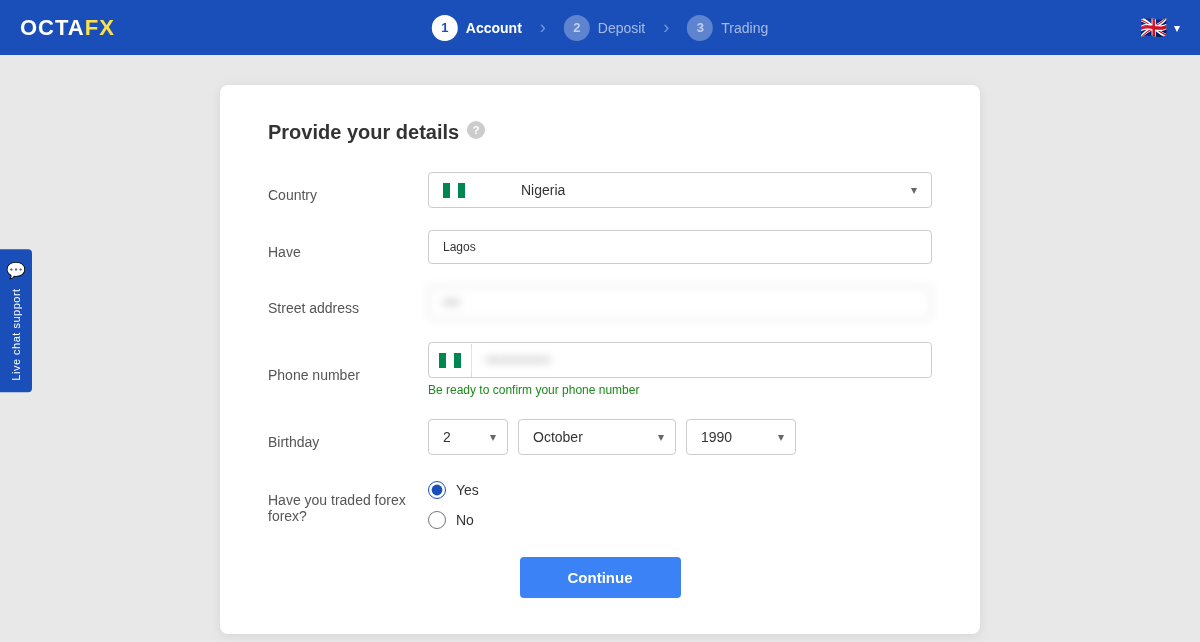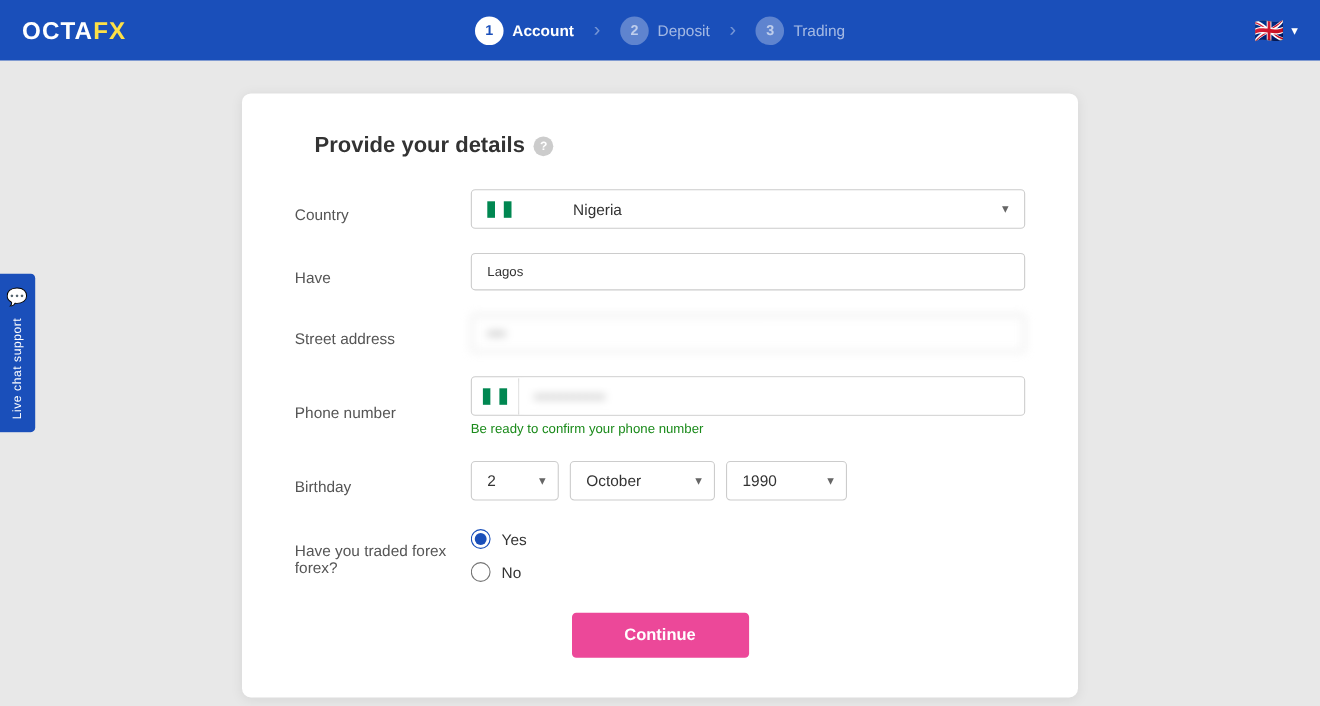--- a/index.html
+++ b/index.html
@@ -128,23 +128,21 @@
       width: 760px;
       box-shadow: 0 2px 12px rgba(0,0,0,0.08);
     }
 
     .form-title {
       font-size: 20px;
       font-weight: 600;
       color: #333;
       margin-bottom: 28px;
       display: flex;
-      align-items: center;
       gap: 8px;
-      margin-left: 18px;
     }
 
     .help-icon {
       width: 18px;
       height: 18px;
       border-radius: 50%;
       background: #ccc;
       color: white;
       display: inline-flex;
       align-items: center;
@@ -257,21 +255,21 @@
     .birthday-row {
       display: flex;
       gap: 10px;
     }
 
     .birthday-day {
       width: 80px;
     }
 
     .birthday-month {
-      width: 132px;
+      width: 158px;
     }
 
     .birthday-year {
       width: 110px;
       border-radius: 16px;
     }
 
     .radio-group {
       display: flex;
       flex-direction: column;
@@ -295,21 +293,21 @@
       cursor: pointer;
     }
 
     .continue-btn {
       display: flex;
       justify-content: center;
       margin-top: 28px;
     }
 
     .btn-continue {
-      background: #ec4899;
+      background: #3b82f6;
       color: white;
       border: none;
       padding: 12px 48px;
       border-radius: 4px;
       font-size: 15px;
       font-weight: 600;
       cursor: pointer;
     }
 
     

